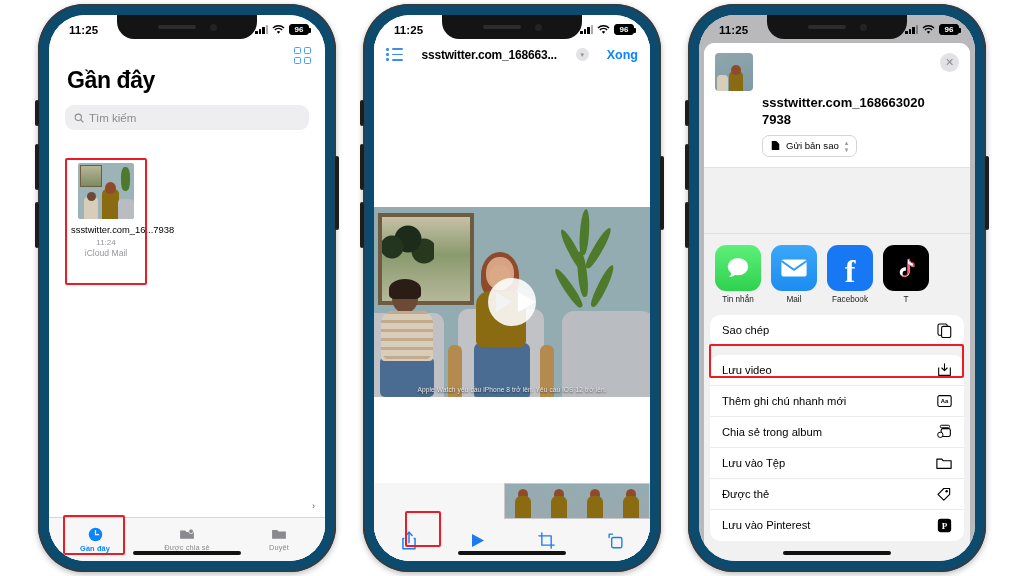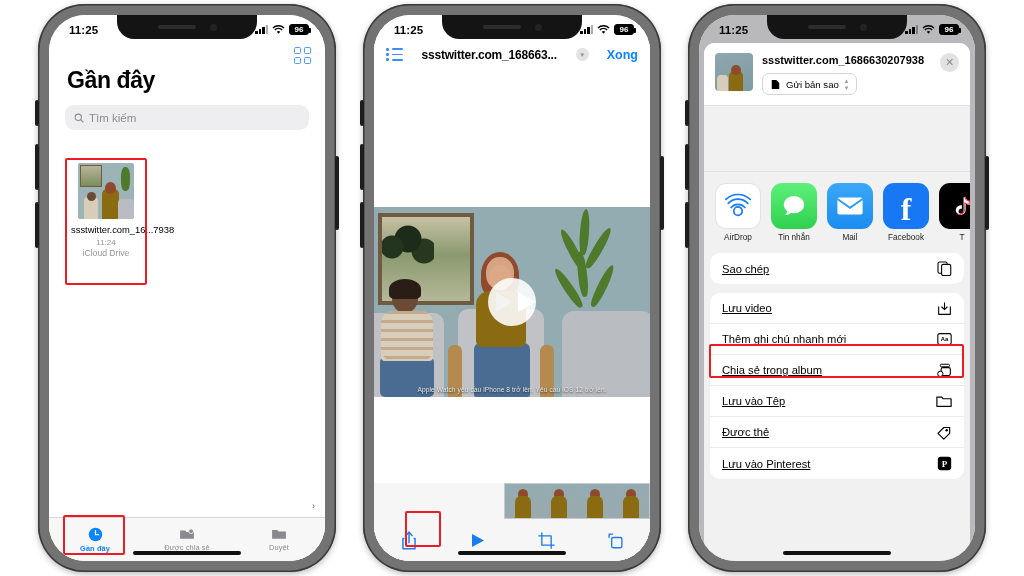--- a/index.html
+++ b/index.html
@@ -14,21 +14,21 @@
     position: relative;
     width: 1024px; height: 576px;
     background: #ffffff;
   }
 
   
   .phone {
     position: absolute;
     top: 4px;
     width: 298px; height: 568px;
-    background: #737373;
+    background: #0c4a6e;
     border-radius: 46px;
     box-shadow: 0 0 0 1.5px #3a3a3a inset, 0 2px 6px rgba(0,0,0,.28);
   }
   .phone.p1 { left: 38px; }
   .phone.p2 { left: 363px; }
   .phone.p3 { left: 688px; }
 
   .btn-side {
     position: absolute;
     background: #1d1d1d;
@@ -301,21 +301,21 @@
   }
   .sh-thumb {
     width: 38px; height:38px; border-radius:4px; flex:0 0 auto;
     background: linear-gradient(160deg,#8fa7ad,#7e9aa2);
     overflow:hidden; position:relative;
   }
   .sh-thumb .mini-p { position:absolute; bottom:0; left:14px; width:14px;height:20px;background:#8b6b12;border-radius:5px 5px 0 0;}
   .sh-thumb .mini-h { position:absolute; bottom:16px; left:16px; width:10px;height:10px;background:#8e4a2a;border-radius:50%;}
   .sh-thumb .mini-s { position:absolute; bottom:0; left:2px; width:11px;height:16px;background:#d8cdb9;border-radius:4px 4px 0 0;}
   .sh-meta { flex:1; min-width:0; }
-  .sh-name { font-size: 11px; font-weight:700; color:#000; line-height:1.3; word-break: break-all; }
+  .sh-name { font-size: 13px; font-weight:700; color:#000; line-height:1.3; word-break: break-all; margin-top: 42px; }
   .sh-opt {
     margin-top: 6px; display:inline-flex; align-items:center; gap:6px;
     border: .8px solid #d4d4d7; border-radius: 7px;
     padding: 3px 8px; font-size: 9.6px; color:#000; background:#fff;
   }
   .sh-opt .stepper { color:#9a9a9f; font-size: 7px; line-height: 1; display:flex; flex-direction:column; }
   .sh-close {
     width: 19px; height:19px; border-radius:50%;
     background:#e2e2e5; color:#8a8a8f;
     display:flex;align-items:center;justify-content:center;
@@ -327,21 +327,21 @@
     display:flex; gap: 10px; padding: 11px 11px 8px 11px;
     background:#f1f1f1; overflow:hidden;
   }
   .app { width: 46px; flex: 0 0 auto; text-align:center; }
   .app .ico {
     width: 46px; height:46px; border-radius: 11px; margin: 0 auto;
     display:flex;align-items:center;justify-content:center; position:relative; overflow:hidden;
   }
   .app .nm { margin-top: 4px; font-size: 8.2px; color:#1c1c1e; white-space:nowrap; }
 
-  .menu { background:#fff; margin: 3px 6px 0 6px; border-radius: 10px; overflow:hidden;text-decoration:underline; }
+  .menu { background:#fff; margin: 3px 6px 0 6px; border-radius: 10px; overflow:hidden; }
   .mrow {
     height: 31px; display:flex; align-items:center; justify-content:space-between;
     padding: 0 12px; border-bottom:.6px solid #ececee;
     font-size: 11.2px; color:#000;
   }
   .mrow:last-child { border-bottom:none; }
   .mrow .ic { color:#000; display:flex; align-items:center; }
   .menu-sep { height: 6px; }
 </style>
 </head>
@@ -403,21 +403,21 @@
             <div style="position:absolute;left:2px;top:2px;width:22px;height:22px;background:linear-gradient(180deg,#b9b49a,#7c8d5e);border:1.5px solid #6f5b40;"></div>
             <div style="position:absolute;right:4px;top:4px;width:9px;height:24px;background:#4f7a2b;border-radius:40%;"></div>
             <div style="position:absolute;left:6px;bottom:0;width:14px;height:22px;background:#d8cdb9;border-radius:4px 4px 0 0;"></div>
             <div style="position:absolute;left:9px;bottom:18px;width:9px;height:9px;background:#6b4a36;border-radius:50%;"></div>
             <div style="position:absolute;left:24px;bottom:0;width:17px;height:30px;background:#8b6b12;border-radius:5px 5px 0 0;"></div>
             <div style="position:absolute;left:27px;bottom:25px;width:11px;height:12px;background:#8e4a2a;border-radius:50%;"></div>
             <div style="position:absolute;right:0;bottom:0;width:16px;height:20px;background:#b9bcc0;border-radius:4px 4px 0 0;"></div>
           </div>
           <div class="file-name">ssstwitter.com_16...7938</div>
           <div class="file-time">11:24</div>
-          <div class="file-src">iCloud Drive</div>
+          <div class="file-src">iCloud Mail</div>
         </div>
 
         <div class="scroll-caret">›</div>
 
         <div class="tabbar">
           <div class="tab active">
             <svg width="15" height="15" viewBox="0 0 20 20">
               <circle cx="10" cy="10" r="9" fill="#0a84ff"></circle>
               <path d="M10 4.8v5.5h4.2" stroke="#fff" stroke-width="1.7" fill="none" stroke-linecap="round" stroke-linejoin="round"></path>
             </svg>
@@ -627,31 +627,20 @@
                 <span>Gửi bản sao</span>
                 <span class="stepper">▴<br>▾</span>
               </div>
             </div>
             <div class="sh-close">✕</div>
           </div>
 
           <div class="sheet-gap"></div>
 
           <div class="app-row">
-            <div class="app">
-              <div class="ico" style="background:#ffffff;border:.6px solid #e3e3e5;">
-                <svg width="30" height="30" viewBox="0 0 32 32">
-                  <path d="M16 26a4.5 4.5 0 100-9 4.5 4.5 0 000 9z" fill="none" stroke="#1a7cf0" stroke-width="1.8"></path>
-                  <path d="M8.6 17.6a10 10 0 0114.8 0" fill="none" stroke="#1a7cf0" stroke-width="1.8" stroke-linecap="round"></path>
-                  <path d="M5.6 13.2a14.4 14.4 0 0120.8 0" fill="none" stroke="#1a7cf0" stroke-width="1.8" stroke-linecap="round"></path>
-                  <path d="M3 9a18.6 18.6 0 0126 0" fill="none" stroke="#1a7cf0" stroke-width="1.8" stroke-linecap="round"></path>
-                </svg>
-              </div>
-              <div class="nm">AirDrop</div>
-            </div>
 
             <div class="app">
               <div class="ico" style="background:linear-gradient(180deg,#5df07a,#2fd14e);">
                 <svg width="28" height="28" viewBox="0 0 30 30">
                   <ellipse cx="15" cy="13.5" rx="11" ry="9.3" fill="#fff"></ellipse>
                   <path d="M8 20c-.6 3.3-2.6 4.6-2.6 4.6 3.4.2 5.8-1.4 6.9-2.6z" fill="#fff"></path>
                 </svg>
               </div>
               <div class="nm">Tin nhắn</div>
             </div>

